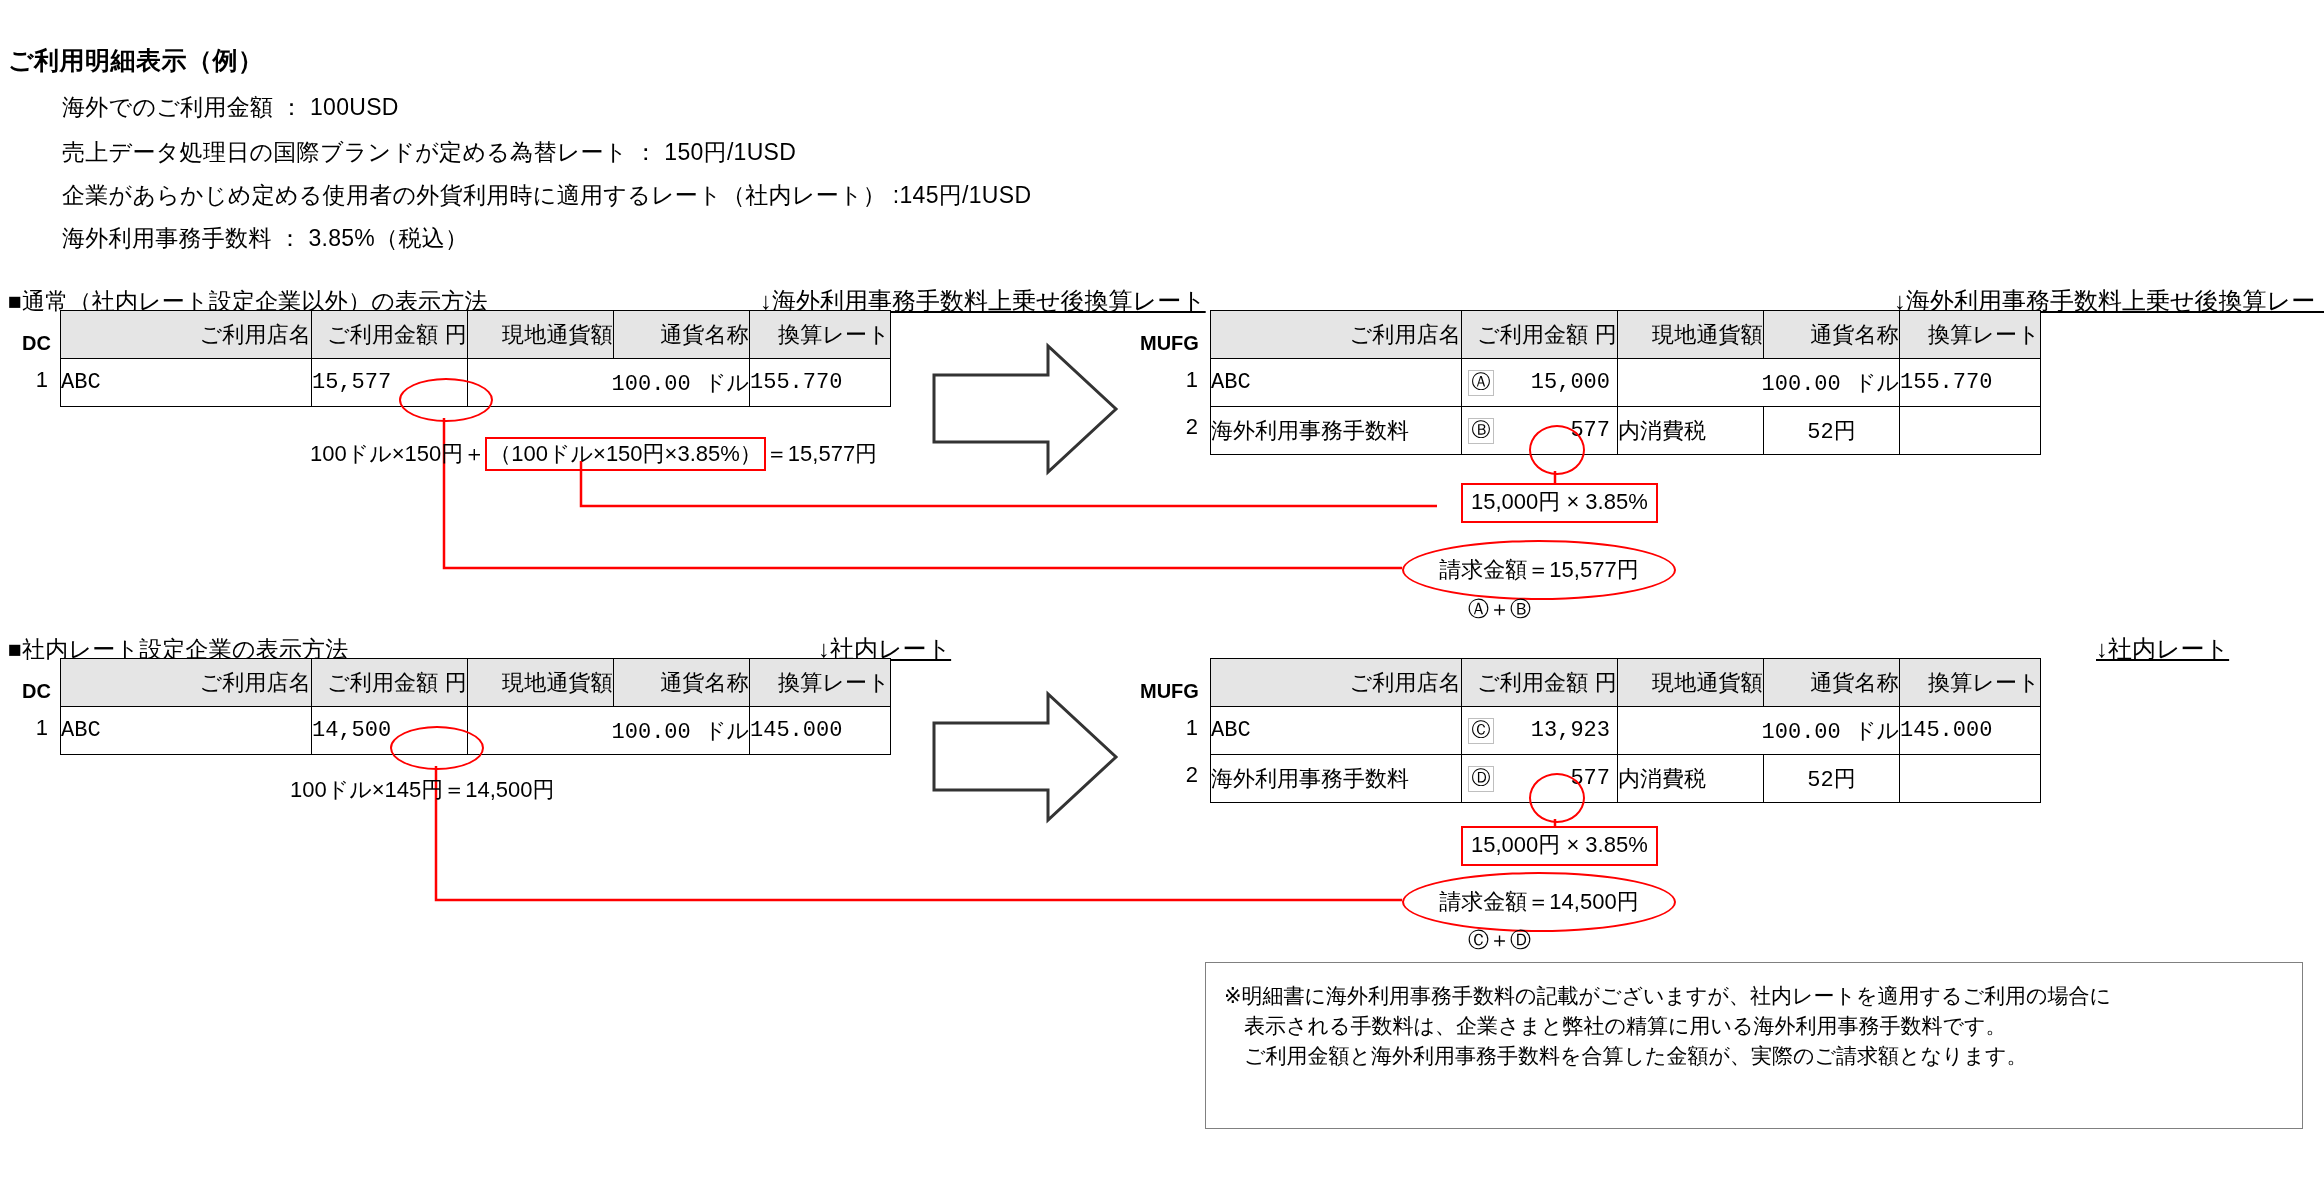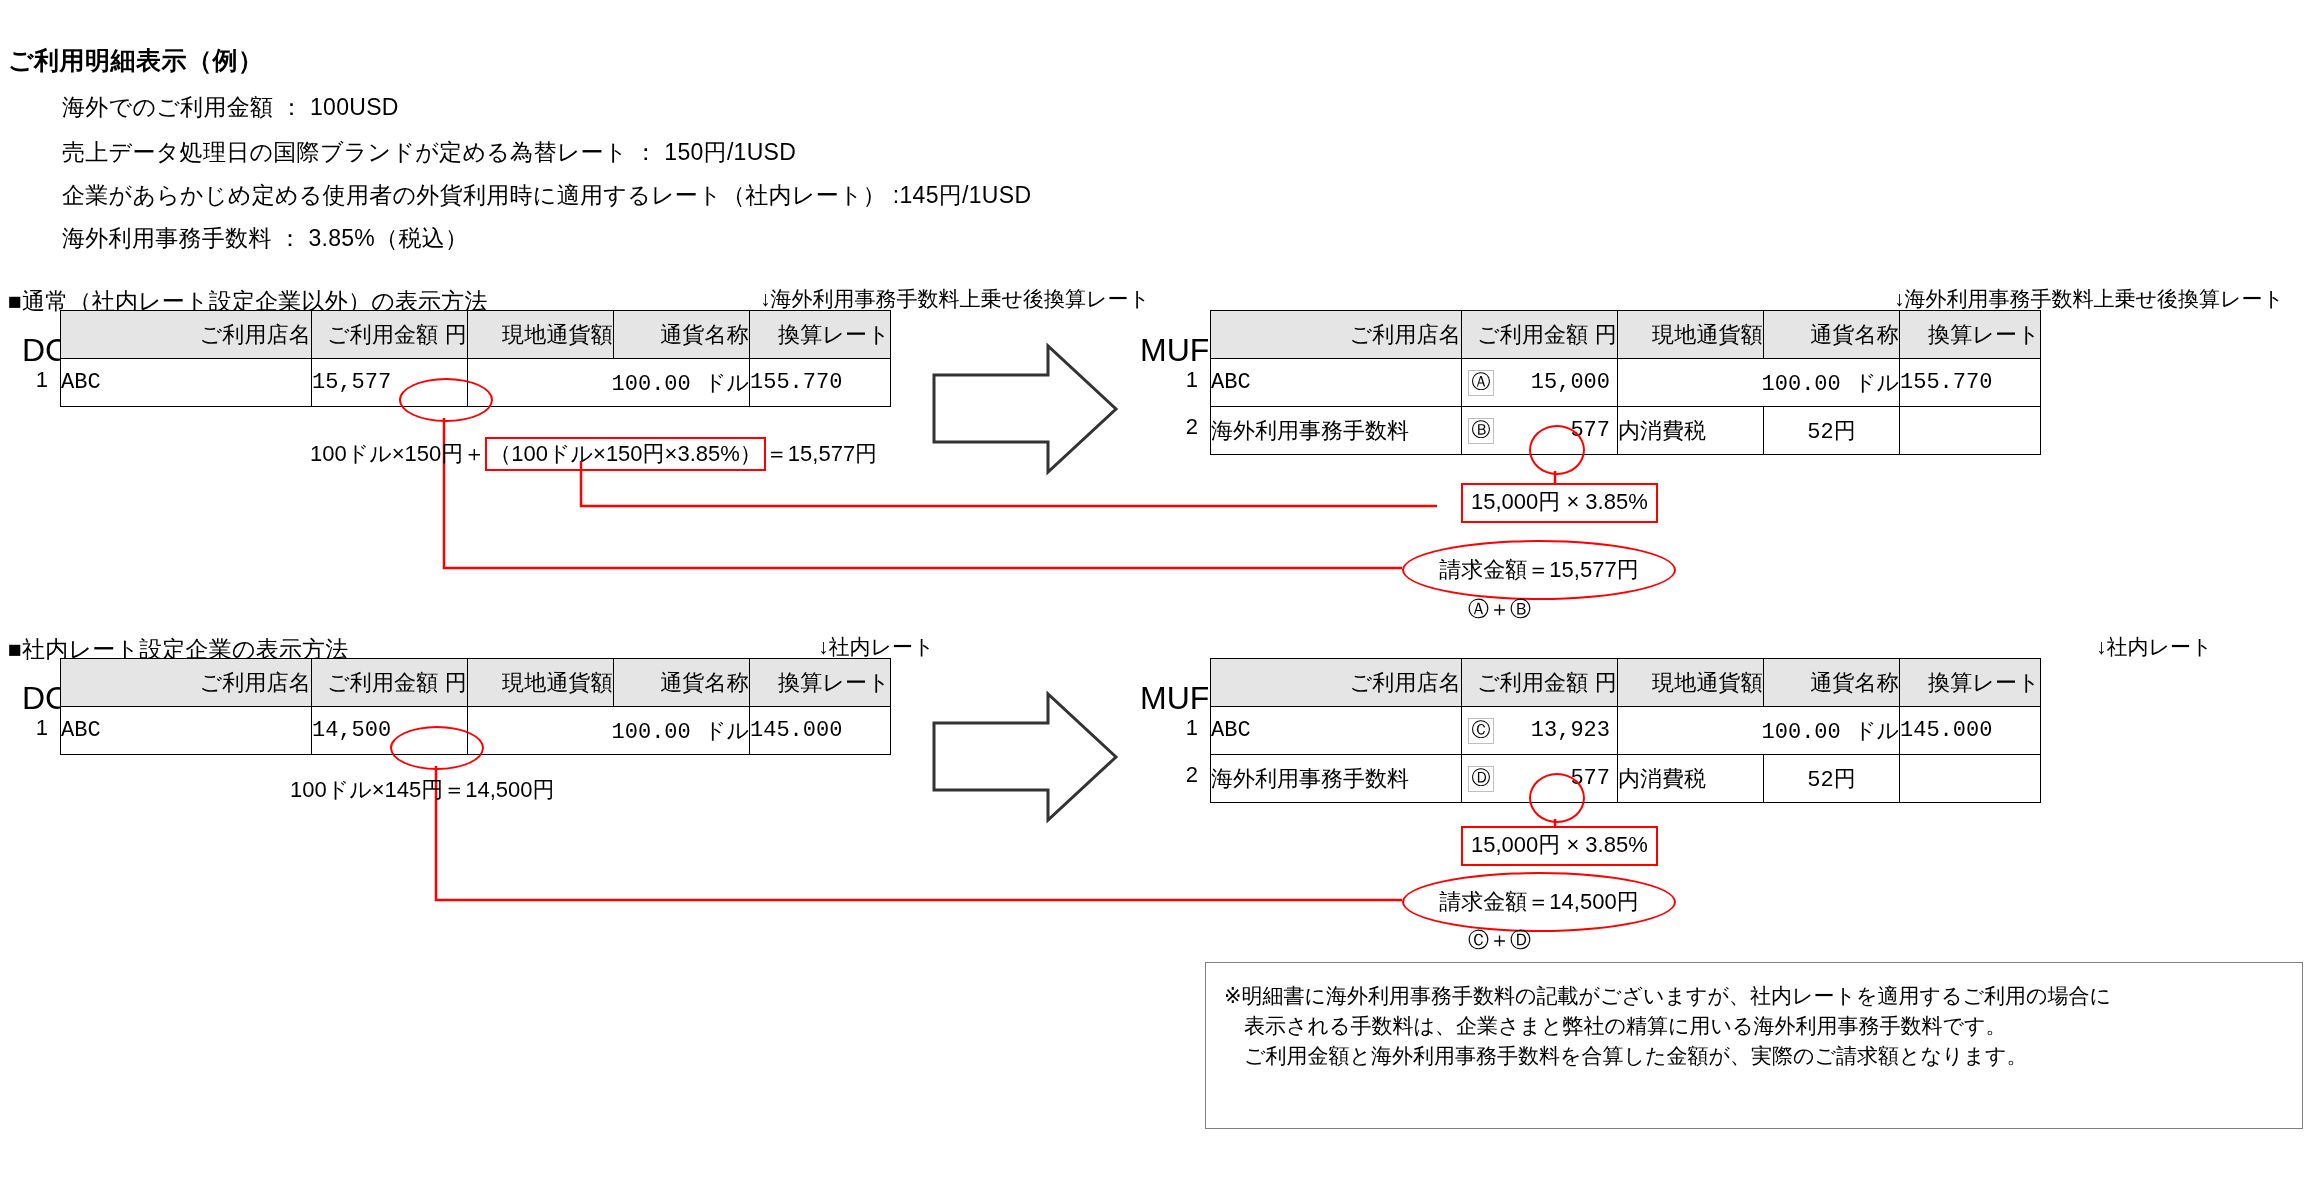--- a/index.html
+++ b/index.html
@@ -16,28 +16,28 @@
   #hdr1{left:62px;top:137px;}
   #hdr2{left:62px;top:180px;}
   #hdr3{left:62px;top:223px;}
 
   
   .sec-title{font-size:23px;white-space:nowrap;letter-spacing:.2px;}
   #sec1-title{left:8px;top:286px;}
   #sec2-title{left:8px;top:634px;}
 
   
-  .rate-cap{font-size:21px;white-space:nowrap;}
+  .rate-cap{font-size:24px;white-space:nowrap;text-decoration:underline;}
   #cap1-left{left:760px;top:285px;}
   #cap1-right{left:1894px;top:285px;}
   #cap2-left{left:818px;top:633px;}
   #cap2-right{left:2096px;top:633px;}
 
   
-  .side-label{font-size:32px;font-weight:normal;}
+  .side-label{font-size:20px;font-weight:bold;}
   #dc1{left:22px;top:332px;}
   #dc2{left:22px;top:680px;}
   #mufg1{left:1140px;top:332px;}
   #mufg2{left:1140px;top:680px;}
 
   
   .rownum{font-size:22px;text-align:right;width:22px;}
 
   
   table.stmt{border-collapse:collapse;table-layout:fixed;}

